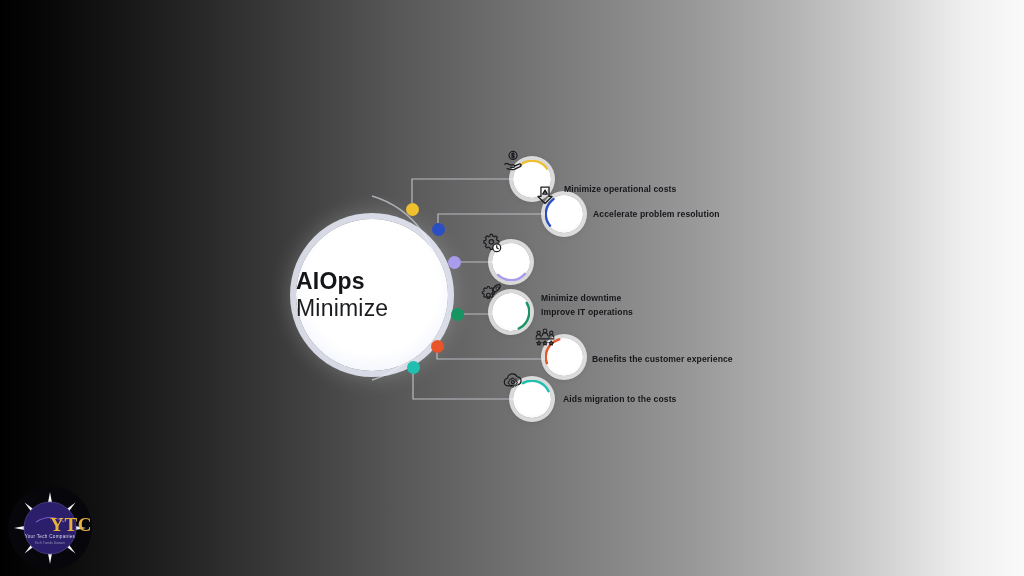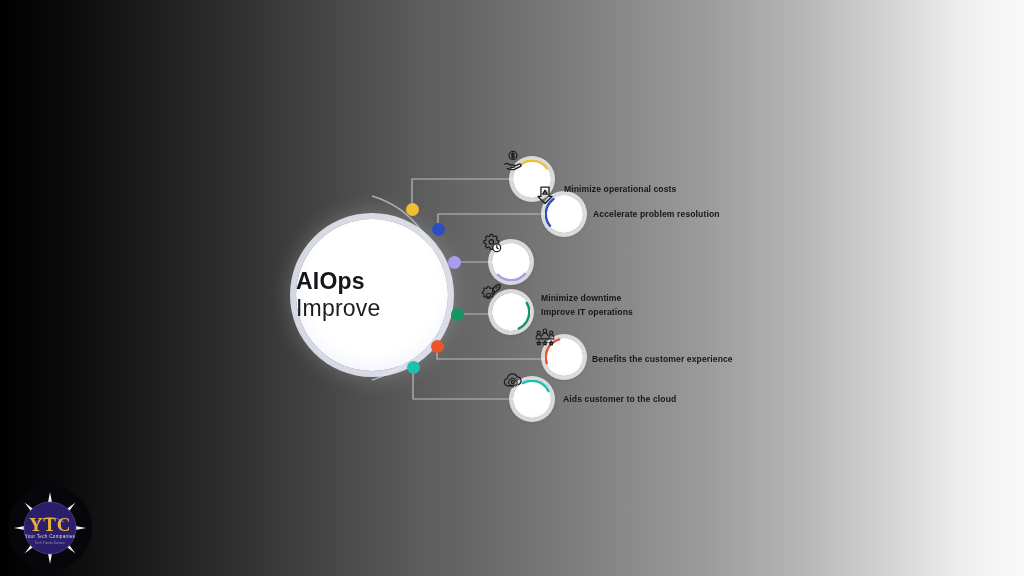--- a/index.html
+++ b/index.html
@@ -114,21 +114,21 @@
     left: 8px;
     top: 486px;
     width: 84px;
     height: 84px;
     z-index: 9;
   }
   #logo-text-main {
     position: absolute;
     left: 0; top: 28px;
     width: 84px;
-    text-align: center;
+    text-align: right;
     font-size: 19px;
     font-weight: bold;
     font-family: "Liberation Serif", serif;
     color: #e8b23a;
     letter-spacing: 0.6px;
   }
   #logo-text-sub {
     position: absolute;
     left: 0; top: 48px;
     width: 84px;
@@ -161,21 +161,21 @@
       <path d="M 438 223 L 438 214 L 549 214"></path>
       <path d="M 455 262 L 493 262"></path>
       <path d="M 457 314 L 493 314"></path>
       <path d="M 437 346 L 437 359 L 549 359"></path>
       <path d="M 413 367 L 413 399 L 517 399"></path>
     </g>
   </svg>
 
   <div id="center-circle">
     <div id="center-title-1">AIOps</div>
-    <div id="center-title-2">Improve</div>
+    <div id="center-title-2">Minimize</div>
   </div>
 
   <div class="node-dot" style="left:406px;top:203px;background:#f0c030;"></div>
   <div class="node-dot" style="left:432px;top:223px;background:#2a4fc4;"></div>
   <div class="node-dot" style="left:448px;top:256px;background:#a99cec;"></div>
   <div class="node-dot" style="left:451px;top:308px;background:#169563;"></div>
   <div class="node-dot" style="left:431px;top:340px;background:#e8552a;"></div>
   <div class="node-dot" style="left:407px;top:361px;background:#21bfb0;"></div>
 
   <div class="icon-bubble" style="left:513px;top:160px;">
@@ -254,21 +254,21 @@
       <path d="M10.9 10.4h2l.3 1.4 1.2.5 1.2-.8 1.4 1.4-.8 1.2.5 1.2 1.4.3v2l-1.4.3-.5 1.2.8 1.2-1.4 1.4-1.2-.8-1.2.5-.3 1.4h-2l-.3-1.4-1.2-.5-1.2.8-1.4-1.4.8-1.2-.5-1.2-1.4-.3v-2l1.4-.3.5-1.2-.8-1.2 1.4-1.4 1.2.8 1.2-.5z" transform="translate(0.1 -0.9) scale(0.8) translate(2.6 3.1)"></path>
       <circle cx="11.9" cy="14.3" r="1.7"></circle>
     </svg>
   </div>
 
   <div class="node-label" style="left:564px;top:184px;">Minimize operational costs</div>
   <div class="node-label" style="left:593px;top:209px;">Accelerate problem resolution</div>
   <div class="node-label" style="left:541px;top:257px;margin-top:36px;">Minimize downtime</div>
   <div class="node-label" style="left:541px;top:307px;">Improve IT operations</div>
   <div class="node-label" style="left:592px;top:354px;">Benefits the customer experience</div>
-  <div class="node-label" style="left:563px;top:394px;">Aids customer to the cloud</div>
+  <div class="node-label" style="left:563px;top:394px;">Aids migration to the costs</div>
 
   <div id="logo">
     <svg width="84" height="84" viewBox="0 0 84 84">
       <circle cx="42" cy="42" r="42" fill="#07070b"></circle>
       <g fill="#f3f4f8">
         <path d="M42 6 L46.5 30 L42 36 L37.5 30 Z"></path>
         <path d="M42 78 L46.5 54 L42 48 L37.5 54 Z"></path>
         <path d="M6 42 L30 46.5 L36 42 L30 37.5 Z"></path>
         <path d="M78 42 L54 46.5 L48 42 L54 37.5 Z"></path>
         <path d="M16.5 16.5 L36 31 L37 37 L31 36 Z"></path>

